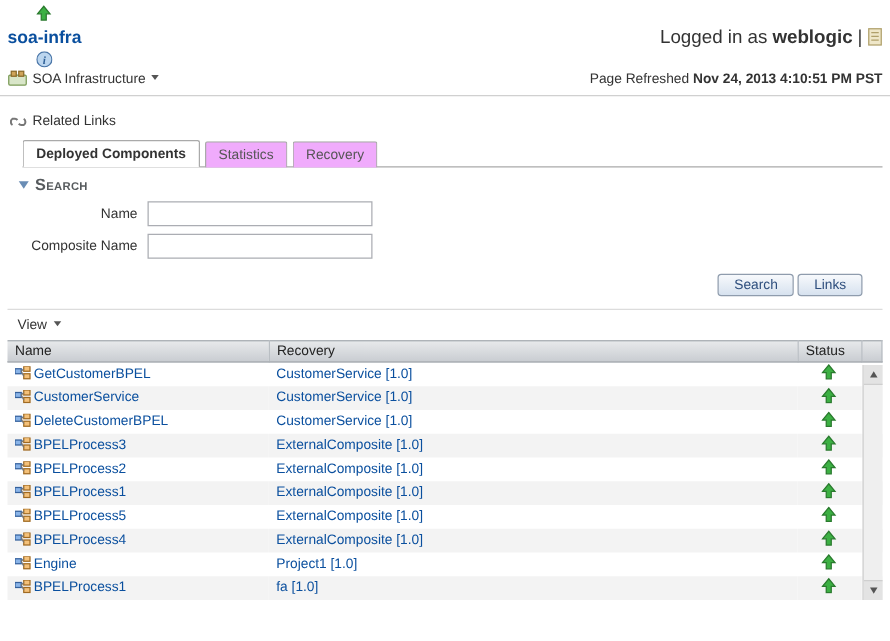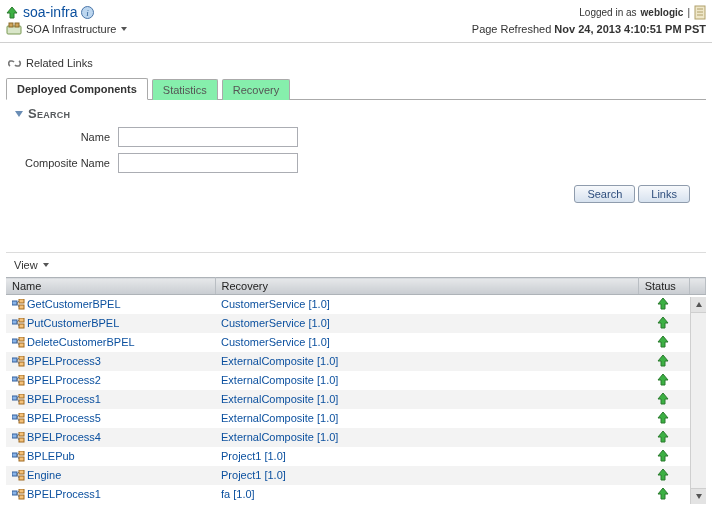--- a/index.html
+++ b/index.html
@@ -7,73 +7,73 @@
     margin: 0;
     font-family: Tahoma, Arial, sans-serif;
     font-size: 11px;
     color: #333;
     background: #fff;
     width: 712px;
   }
   .topbar { padding: 4px 6px 0 6px; }
   .row1 { display: flex; justify-content: space-between; align-items: center; }
   .row2 { display: flex; justify-content: space-between; align-items: center; margin-top: 2px; padding-bottom: 2px;}
-  .soa-title { color: #0a4f9e; font-size: 14px; font-weight: normal; display: flex; align-items: center; gap: 4px; }
-  .login-info { font-size: 10px; display: flex; align-items: center; gap: 4px; }
+  .soa-title { color: #0a4f9e; font-size: 14px; font-weight: bold; display: flex; align-items: center; gap: 4px; flex-direction: column; }
+  .login-info { font-size: 15px; display: flex; align-items: center; gap: 4px; }
   .login-info b { font-weight: bold; }
   .soa-infra-drop { display: flex; align-items: center; gap: 4px; font-size: 11px; cursor: pointer; }
   .refreshed { font-size: 11px; }
   .refreshed .ts { font-weight: bold; }
   .hr { border-top: 1px solid #d0d0d0; margin: 4px 0 0 0; }
   .info-icon { width: 13px; height: 13px; display: inline-flex; align-items: center; justify-content: center; }
   .panel { padding: 8px 6px 0 6px; }
   .panel-head { display: flex; justify-content: space-between; align-items: center; padding: 6px 2px; }
   .engine-title { display: flex; align-items: baseline; gap: 6px; }
   .engine-title .t1 { font-size: 14px; font-weight: bold; }
   .engine-title .t2 { font-size: 11px; color: #555; }
   .related { color: #333; cursor: pointer; display: flex; align-items: center; gap: 4px; font-size: 11px; }
-  .tabs { display: flex; align-items: flex-end; gap: 4px; border-bottom: 1px solid #aaa; margin-top: 2px; }
+  .tabs { display: flex; align-items: flex-end; gap: 4px; border-bottom: 1px solid #aaa; margin-top: 2px; margin-left: 12px; }
   .tab {
     padding: 4px 10px;
     font-size: 11px;
     border: 1px solid #aaa;
     border-bottom: none;
-    background: #86efac;
+    background: #f0abfc;
     color: #555;
     border-radius: 2px 2px 0 0;
     cursor: pointer;
     position: relative;
     top: 1px;
   }
   .tab.active { background: #fff; font-weight: bold; color: #333; border-bottom: 1px solid #fff; }
   .searchbox { padding: 6px 4px 4px 4px; }
   .search-head { color: #565a5d; font-weight: bold; font-size: 13px; letter-spacing: .02em; display: flex; align-items: center; gap: 4px; margin-left: 4px; }
   .triangle-toggle svg { display:block; }
   .form-row { display: flex; align-items: center; gap: 8px; margin: 6px 0; }
   .form-label { width: 100px; text-align: right; color: #333; }
   input.txt { height: 20px; width: 180px; border: 1px solid #abadb3; font-size: 11px; padding: 0 4px; }
   .btn-row { text-align: right; padding: 6px 12px; }
   button.btn {
     font-size: 11px; padding: 2px 12px; border: 1px solid #8f9cad;
     border-radius: 3px; background: linear-gradient(#f7f9fc,#d7e2ef);
     color: #2e4e7d; cursor: pointer;
   }
-  .viewbar { padding: 6px 8px; border-top: 1px solid #dcdcdc; margin-top: 39px; }
+  .viewbar { padding: 6px 8px; border-top: 1px solid #dcdcdc; }
   .view-drop { display: inline-flex; align-items: center; gap: 4px; cursor: pointer; color: #333; }
   .grid-wrap { position: relative; }
   table.grid { width: 100%; border-collapse: collapse; table-layout: fixed; }
   table.grid th {
     text-align: left; font-weight: normal; background: linear-gradient(#e6e8ea,#c8ccd1);
     border-top: 1px solid #aeb3b8; border-bottom: 1px solid #aeb3b8;
     padding: 2px 6px; font-size: 11px; color: #222;
     border-right: 1px solid #b9bec3;
   }
   table.grid td { padding: 1px 6px; font-size: 11px; color: #0a4f9e; vertical-align: middle; border-right: 0; height: 19px; }
   table.grid tr:nth-child(even) td { background: #f3f3f3; }
-  .name-cell { display: flex; align-items: flex-end; gap: 2px; }
+  .name-cell { display: flex; align-items: flex-start; gap: 2px; }
   .status-col { text-align: center; }
   .col-name { width: 205px; }
   .col-comp { width: 415px; }
   .col-status { width: 50px; }
   .scrollbar-fake { position: absolute; right: 0; top: 20px; bottom: 0; width: 16px; background: #efefef; border-left: 1px solid #cfcfcf; display: flex; flex-direction: column; align-items: center; }
   .scrollbar-fake .arrow { height: 16px; width: 100%; display:flex; align-items:center; justify-content:center; color:#555; background:#e3e3e3; border-bottom:1px solid #cfcfcf; cursor:pointer; }
   .scrollbar-fake .arrow.bottom { border-bottom:none; border-top:1px solid #cfcfcf; margin-top:auto; }
   .link { cursor: pointer; }
   .bpel-node-icon svg, .engine-icon svg, .up-arrow-icon svg, .infra-icon svg, .server-icon svg, .related-icon svg { display:block; }
 </style>
@@ -249,21 +249,21 @@
             <td></td>
           </tr>
           <tr>
             <td>
               <span class="name-cell">
                 <span class="bpel-node-icon">
                   <svg width="13" height="11">
                     <use href="#ico-bpel-node"></use>
                   </svg>
                 </span>
-                <span class="link">PutCustomerBPEL</span>
+                <span class="link">CustomerService</span>
               </span>
             </td>
             <td><span class="link">CustomerService [1.0]</span></td>
             <td class="status-col"><span><svg width="13" height="13">
                   <use href="#ico-up-green"></use>
                 </svg></span></td>
             <td></td>
           </tr>
           <tr>
             <td>
@@ -355,37 +355,20 @@
               <span class="name-cell">
                 <span class="bpel-node-icon">
                   <svg width="13" height="11">
                     <use href="#ico-bpel-node"></use>
                   </svg>
                 </span>
                 <span class="link">BPELProcess4</span>
               </span>
             </td>
             <td><span class="link">ExternalComposite [1.0]</span></td>
-            <td class="status-col"><span><svg width="13" height="13">
-                  <use href="#ico-up-green"></use>
-                </svg></span></td>
-            <td></td>
-          </tr>
-          <tr>
-            <td>
-              <span class="name-cell">
-                <span class="bpel-node-icon">
-                  <svg width="13" height="11">
-                    <use href="#ico-bpel-node"></use>
-                  </svg>
-                </span>
-                <span class="link">BPLEPub</span>
-              </span>
-            </td>
-            <td><span class="link">Project1 [1.0]</span></td>
             <td class="status-col"><span><svg width="13" height="13">
                   <use href="#ico-up-green"></use>
                 </svg></span></td>
             <td></td>
           </tr>
           <tr>
             <td>
               <span class="name-cell">
                 <span class="bpel-node-icon">
                   <svg width="13" height="11">

